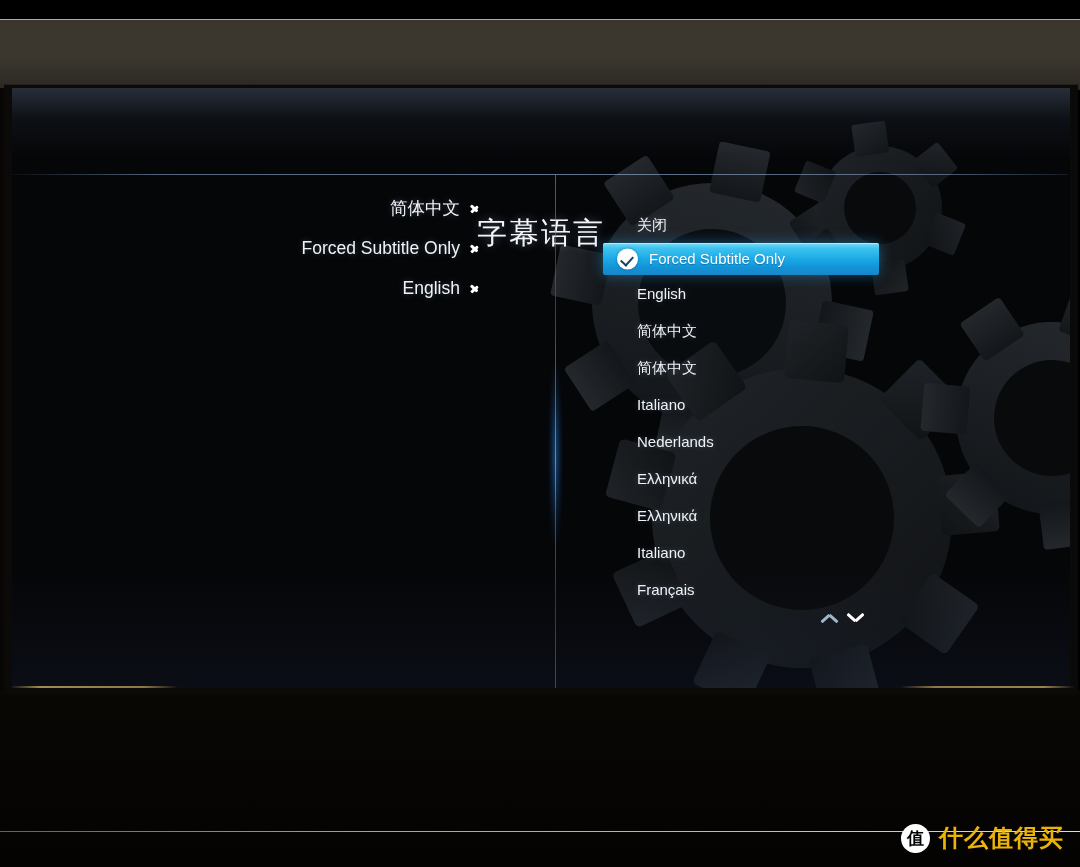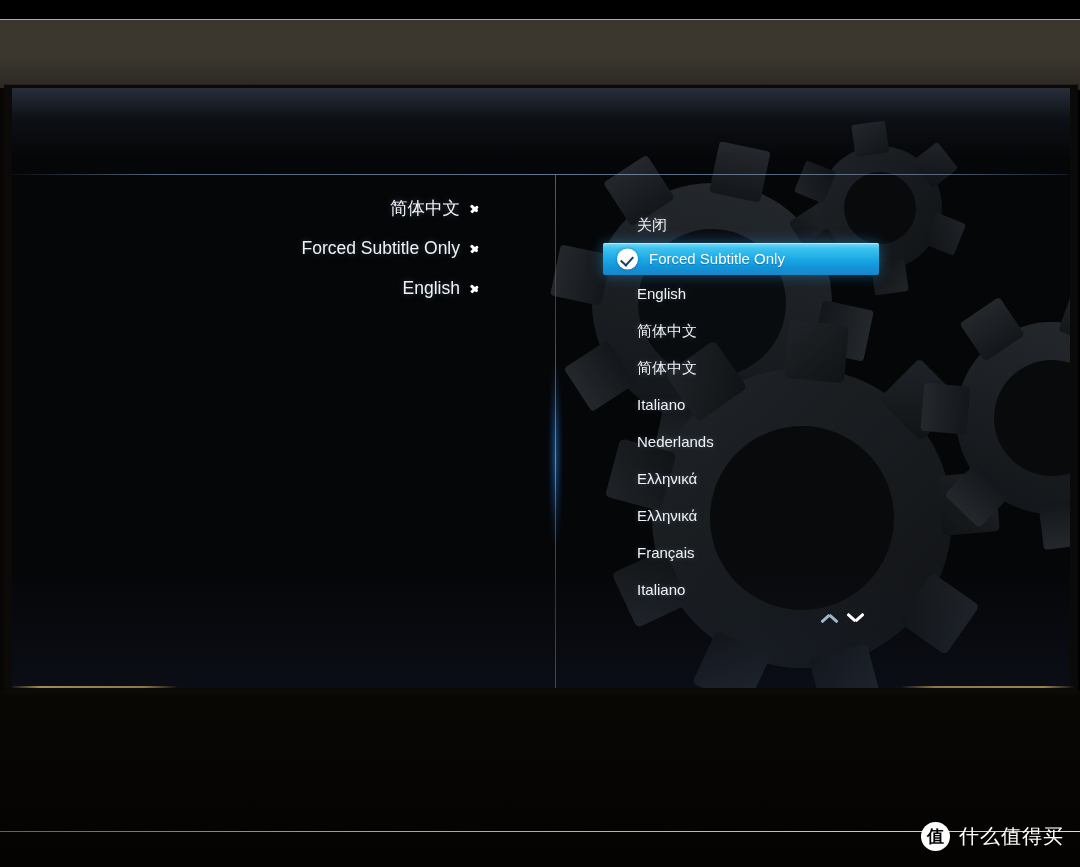--- a/index.html
+++ b/index.html
@@ -205,21 +205,21 @@
     display:flex; align-items:center; gap:9px;
   }
   .wm-logo {
     width:29px; height:29px; border-radius:50%;
     background:#ffffff; color:#000;
     display:flex; align-items:center; justify-content:center;
     font-size:17px; font-weight:bold; line-height:1;
     font-family:"DejaVu Sans","Liberation Sans",sans-serif;
   }
   .wm-text {
-    color:#ffffff; font-size:20px; font-weight:normal; letter-spacing:1px;
+    color:#eab308; font-size:24px; font-weight:bold; letter-spacing:1px;
     font-family:"DejaVu Sans","Liberation Sans",sans-serif;
   }
 </style>
 </head>
 <body>
 
 <div id="root">
 
   <div class="wall-top-black"></div>
   <div class="wall"></div>
@@ -300,20 +300,21 @@
         </g>
         <circle cx="0" cy="0" r="36" fill="#0a0c0e"></circle>
       </g>
     </svg>
 
     <div class="panel-glow"></div>
     <div class="panel-glow-bottom"></div>
 
     <div class="ui">
 
+      <div class="title">字幕语言</div>
       <div class="hdivider"></div>
 
       <div class="vdivider">
         <div class="line"></div>
         <div class="glow"></div>
       </div>
 
       <div class="left-col">
 
         <div class="left-item">
@@ -358,24 +359,24 @@
         <div class="lang-item">
           <span>Nederlands</span>
         </div>
         <div class="lang-item">
           <span>Ελληνικά</span>
         </div>
         <div class="lang-item">
           <span>Ελληνικά</span>
         </div>
         <div class="lang-item">
+          <span>Italiano</span>
+        </div>
+        <div class="lang-item">
           <span>Français</span>
-        </div>
-        <div class="lang-item">
-          <span>Italiano</span>
         </div>
       </div>
 
       <div class="scroll-arrows">
         <span class="arrow up"></span>
         <span class="arrow down"></span>
       </div>
 
     </div>
   </div>

